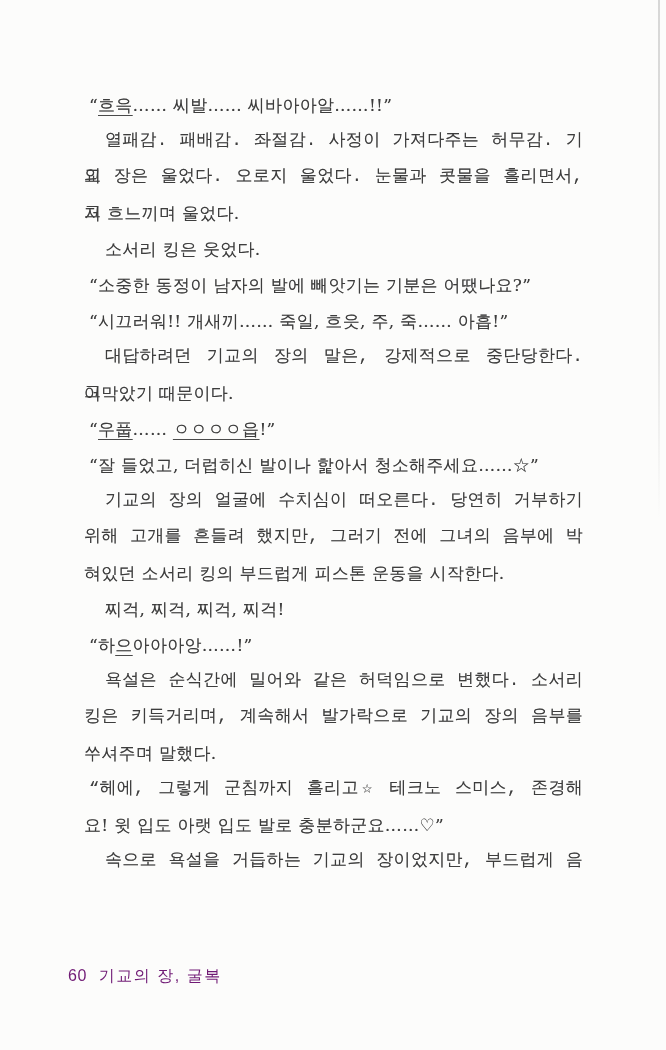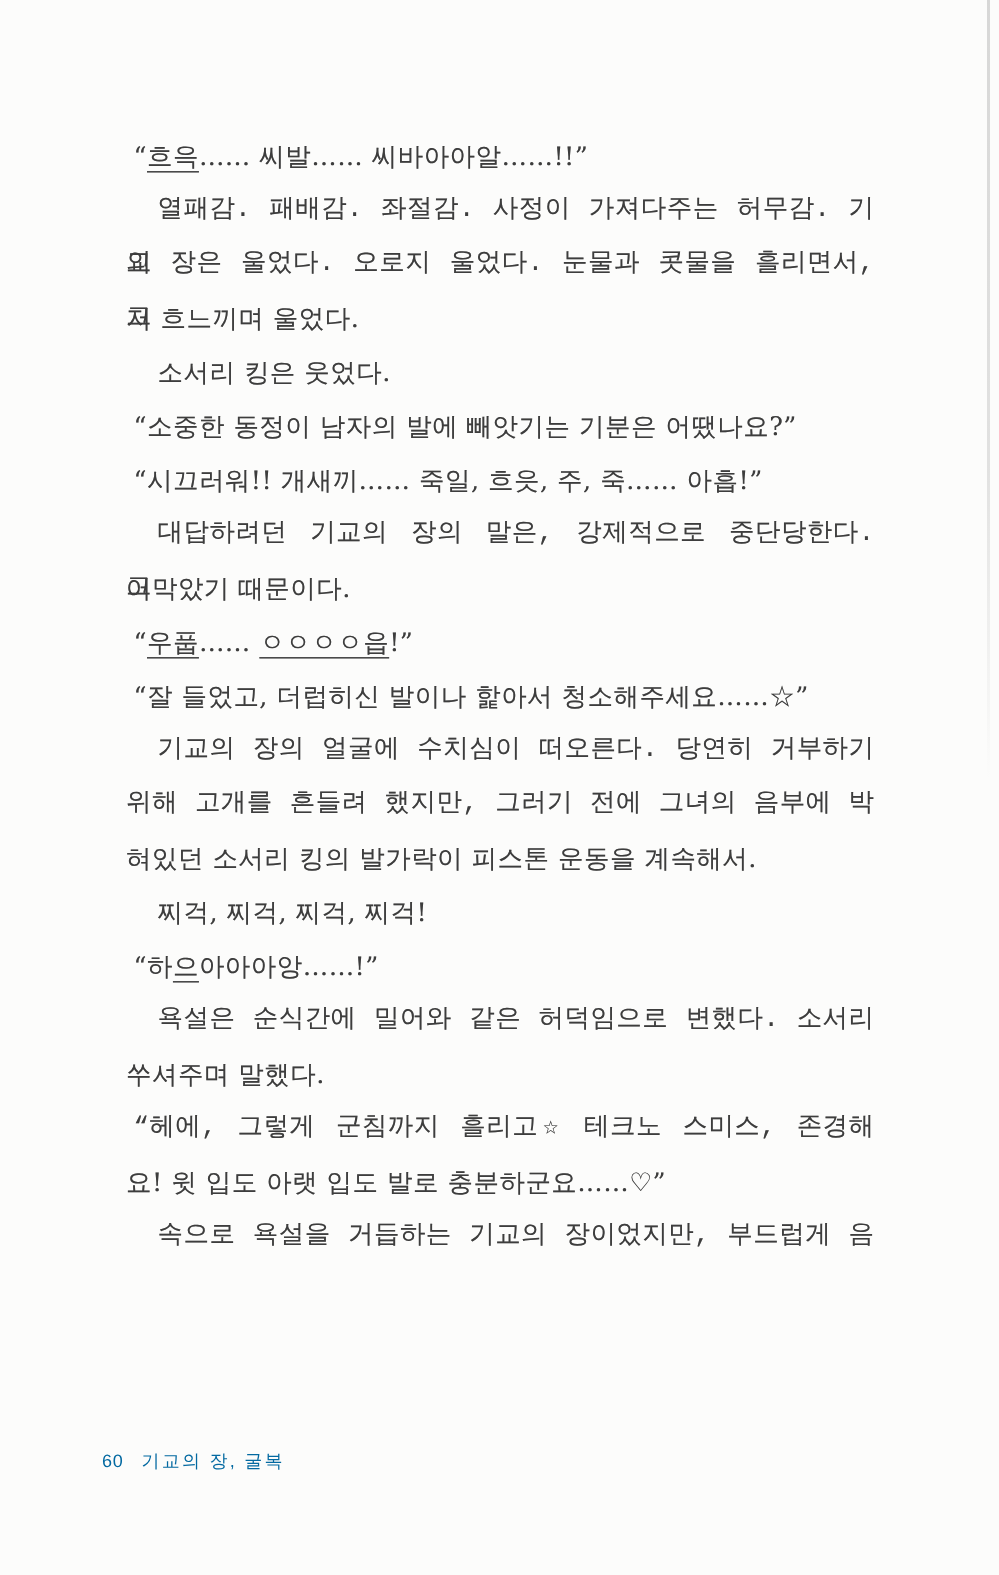--- a/index.html
+++ b/index.html
@@ -59,22 +59,22 @@
     text-decoration: underline;
     text-decoration-thickness: 1px;
     text-underline-offset: 4px;
     text-decoration-color: #4a4a4a;
   }
   .footer {
     position: absolute;
     left: 68px;
     top: 966px;
     font-family: "Liberation Sans", "DejaVu Sans", sans-serif;
-    font-size: 12px;
-    color: #0369a1;
+    font-size: 16px;
+    color: #701a75;
     letter-spacing: 1.5px;
     display: flex;
     align-items: baseline;
   }
   .footer .page-num { margin-right: 12px; letter-spacing: 0.5px; }
 </style>
 </head>
 <body>
 
 <div class="page">
@@ -87,24 +87,25 @@
       <div class="line"><span>저 흐느끼며 울었다.</span></div>
       <div class="line ind-full"><span>소서리 킹은 웃었다.</span></div>
       <div class="line ind-quote"><span>“소중한 동정이 남자의 발에 빼앗기는 기분은 어땠나요?”</span></div>
       <div class="line ind-quote"><span>“시끄러워!! 개새끼…… 죽일, 흐읏, 주, 죽…… 아흡!”</span></div>
       <div class="line fill ind-full"><span>대답하려던 기교의 장의 말은, 강제적으로 중단당한다. 그</span></div>
       <div class="line"><span>어막았기 때문이다.</span></div>
       <div class="line ind-quote"><span>“</span><span class="em-underline">우풉</span><span>…… </span><span class="em-underline">ㅇㅇㅇㅇ읍</span><span>!”</span></div>
       <div class="line ind-quote"><span>“잘 들었고, 더럽히신 발이나 핥아서 청소해주세요……☆”</span></div>
       <div class="line fill ind-full"><span>기교의 장의 얼굴에 수치심이 떠오른다. 당연히 거부하기</span></div>
       <div class="line fill"><span>위해 고개를 흔들려 했지만, 그러기 전에 그녀의 음부에 박</span></div>
-      <div class="line"><span>혀있던 소서리 킹의 발가락이 피스톤 운동을 계속해서.</span></div>
+      <div class="line"><span>혀있던 소서리 킹의 부드럽게 피스톤 운동을 시작한다.</span></div>
       <div class="line ind-full"><span>찌걱, 찌걱, 찌걱, 찌걱!</span></div>
       <div class="line ind-quote"><span>“하</span><span class="em-underline">으</span><span>아아아앙……!”</span></div>
       <div class="line fill ind-full"><span>욕설은 순식간에 밀어와 같은 허덕임으로 변했다. 소서리</span></div>
+      <div class="line fill"><span>킹은 키득거리며, 계속해서 발가락으로 기교의 장의 음부를</span></div>
       <div class="line"><span>쑤셔주며 말했다.</span></div>
       <div class="line fill ind-quote"><span>“헤에, 그렇게 군침까지 흘리고☆ 테크노 스미스, 존경해</span></div>
       <div class="line"><span>요! 윗 입도 아랫 입도 발로 충분하군요……♡”</span></div>
       <div class="line fill ind-full"><span>속으로 욕설을 거듭하는 기교의 장이었지만, 부드럽게 음</span></div>
     </div>
 
   <div class="footer">
     <span class="page-num">60</span>
     <span class="chapter-title">기교의 장, 굴복</span>
   </div>

